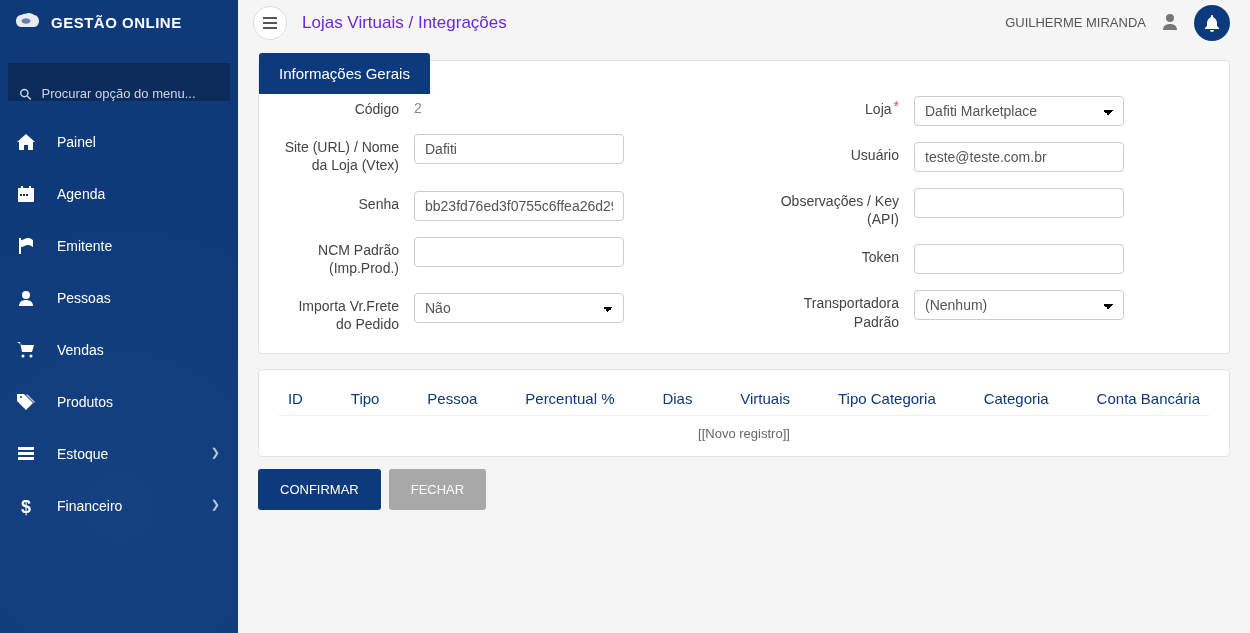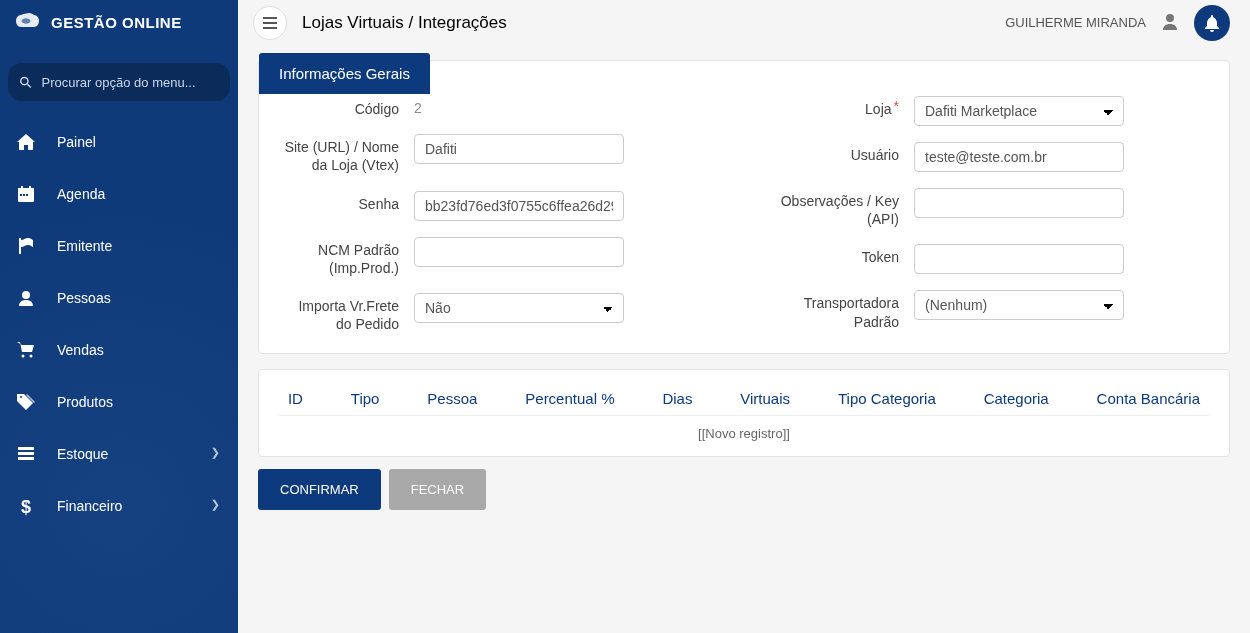--- a/index.html
+++ b/index.html
@@ -1,31 +1,31 @@
 <!DOCTYPE html>
 <html><head>
 <meta charset="utf-8">
 <style>
 *{box-sizing:border-box;margin:0;padding:0;font-family:Arial,Helvetica,sans-serif}
 body{width:1250px;height:633px;overflow:hidden;background:#f5f5f5;display:flex}
 .sidebar{width:238px;height:100%;background:linear-gradient(180deg,#0d3a7d 0%,#1a4a8a 30%,#1a4a8a 100%);background-image:linear-gradient(rgba(13,58,125,0.85),rgba(13,58,125,0.85)),radial-gradient(circle at 50% 80%,#4a6a9a 0%,#1a3a6a 60%);color:#fff;flex-shrink:0}
 .brand{display:flex;align-items:center;padding:12px 15px;height:45px}
 .brand svg{margin-right:10px}
 .brand-text{font-size:15px;font-weight:bold;letter-spacing:0.5px}
-.search-box{margin:18px 8px 10px;background:rgba(0,0,0,0.25);display:flex;align-items:center;height:38px;padding:0 12px;border-radius:14px}
+.search-box{margin:18px 8px 10px;background:rgba(0,0,0,0.25);display:flex;align-items:flex-end;height:38px;padding:0 12px;border-radius:0}
 .search-box input{background:transparent;border:none;color:#c9d6e8;font-size:13px;width:100%;outline:none;margin-left:10px}
 .search-box input::placeholder{color:#c9d6e8}
 .menu{margin-top:15px}
 .menu-item{display:flex;padding:18px 15px;cursor:pointer;font-size:14px;color:#fff;position:relative}
 .menu-item .mi-icon{width:22px;display:flex;justify-content:center;margin-right:20px}
 .menu-item .chev{position:absolute;right:18px;font-size:11px;color:rgba(255,255,255,0.7)}
 .main{flex:1;display:flex;flex-direction:column;height:100%;overflow:hidden}
 .topbar{height:45px;display:flex;align-items:center;padding:0 20px 0 15px}
 .menu-toggle{width:34px;height:34px;border-radius:50%;background:#fff;border:1px solid #ddd;display:flex;align-items:center;justify-content:center;cursor:pointer;margin-right:15px}
-.breadcrumb{font-size:17px;color:#000000}
+.breadcrumb{font-size:17px;color:#6d28d9}
 .top-right{margin-left:auto;display:flex;align-items:center;gap:15px}
 .username{font-size:13px;color:#555}
 .user-icon{color:#666}
 .bell{width:36px;height:36px;border-radius:50%;background:#0d3a7d;display:flex;align-items:center;justify-content:center;cursor:pointer}
 .content{padding:15px 20px 20px 20px;overflow:auto}
 .card{background:#fff;border:1px solid #e3e3e3;border-radius:4px;position:relative;padding:35px 25px 20px 25px;margin-bottom:15px}
 .tab{position:absolute;top:-8px;left:0;background:#0d3a7d;color:#fff;padding:12px 20px;font-size:15px;border-radius:3px 3px 0 0}
 .form-grid{display:flex;gap:40px}
 .col{flex:1;display:flex;flex-direction:column;gap:16px}
 .row{display:flex;align-items:flex-start}

